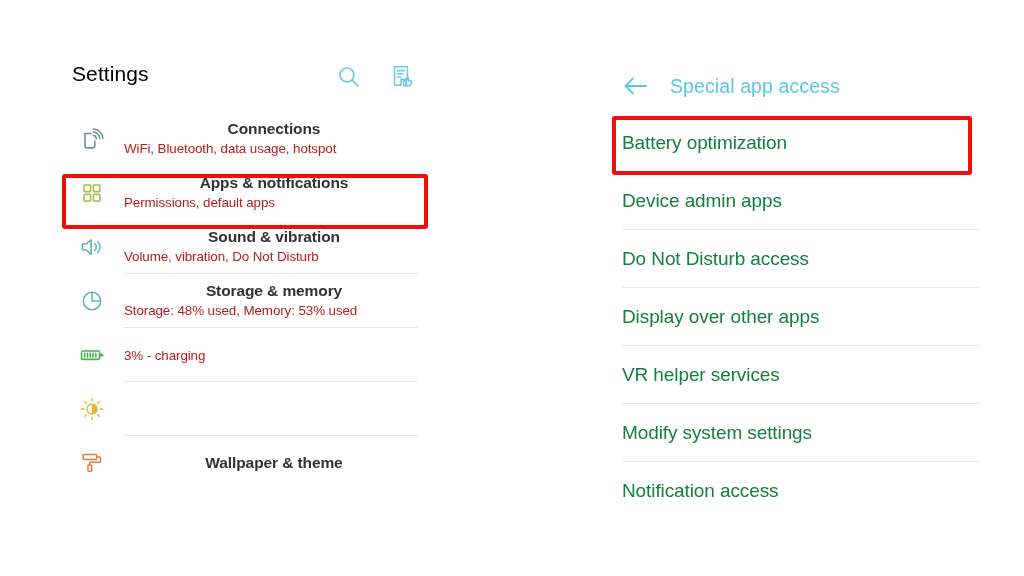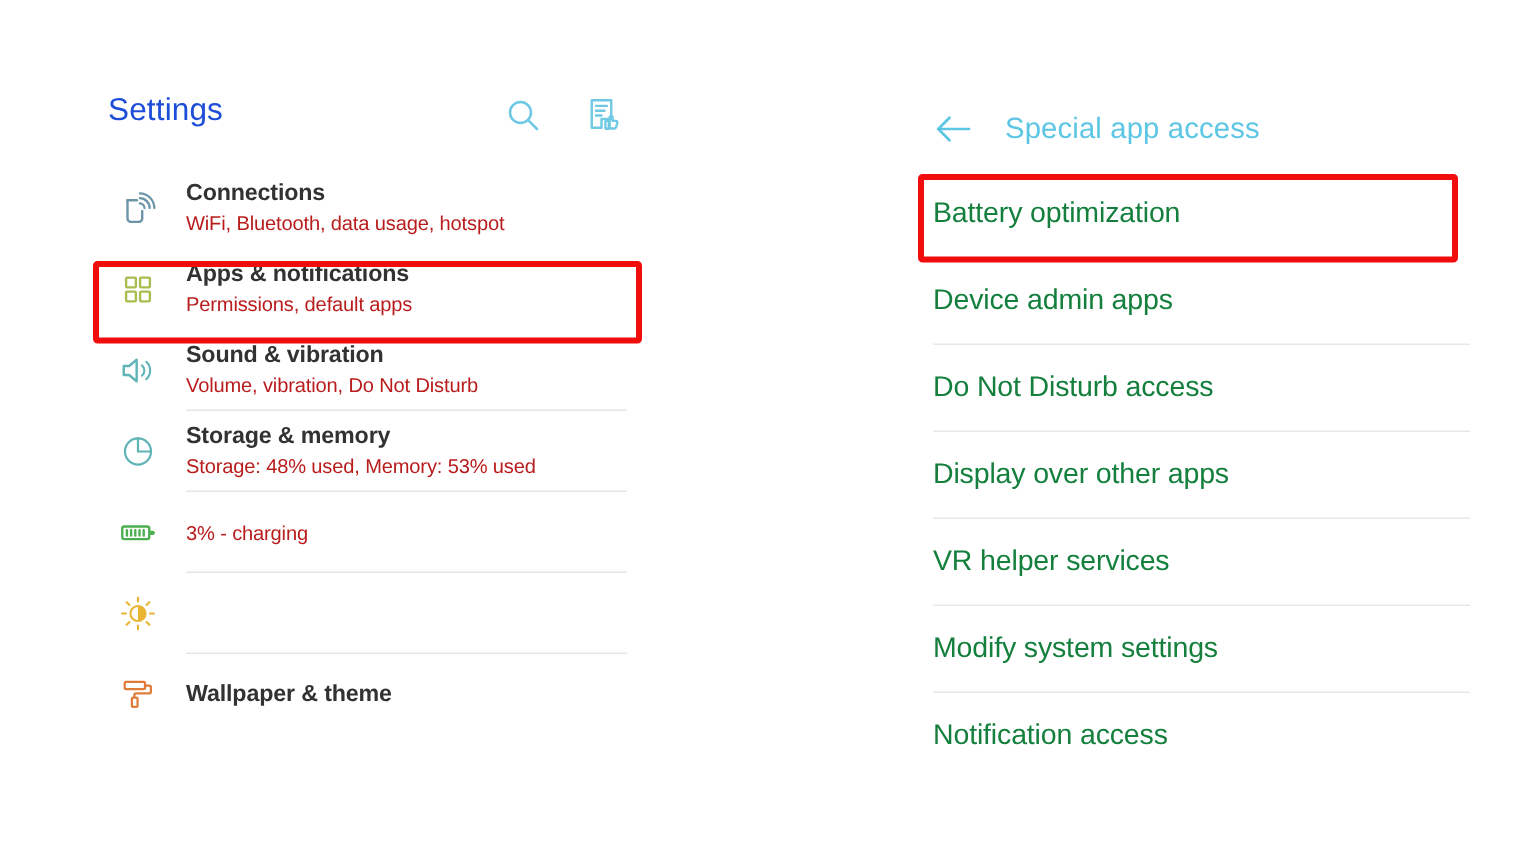--- a/index.html
+++ b/index.html
@@ -32,21 +32,21 @@
 
   .settings-header {
     position: relative;
     height: 52px;
   }
   .settings-title {
     position: absolute;
     left: 10px;
     top: 4px;
     font-size: 21px;
-    color: #1d4ed8;
+    color: #000000;
     letter-spacing: 0.1px;
     white-space: nowrap;
   }
   .header-actions {
     position: absolute;
     right: 16px;
     top: 6px;
     display: flex;
     align-items: center;
     gap: 28px;
@@ -86,20 +86,21 @@
     flex: 1;
     padding-left: 12px;
     padding-right: 8px;
   }
   .row-title {
     font-size: 15.5px;
     color: #323232;
     line-height: 19px;
     font-weight: 600;
     letter-spacing: -0.1px;
+    text-align: center;
   }
   .row-sub {
     font-size: 13.4px;
     color: #b91c1c;
     line-height: 18px;
     margin-top: 2px;
     letter-spacing: -0.1px;
   }
   .row-divider {
     position: absolute;

